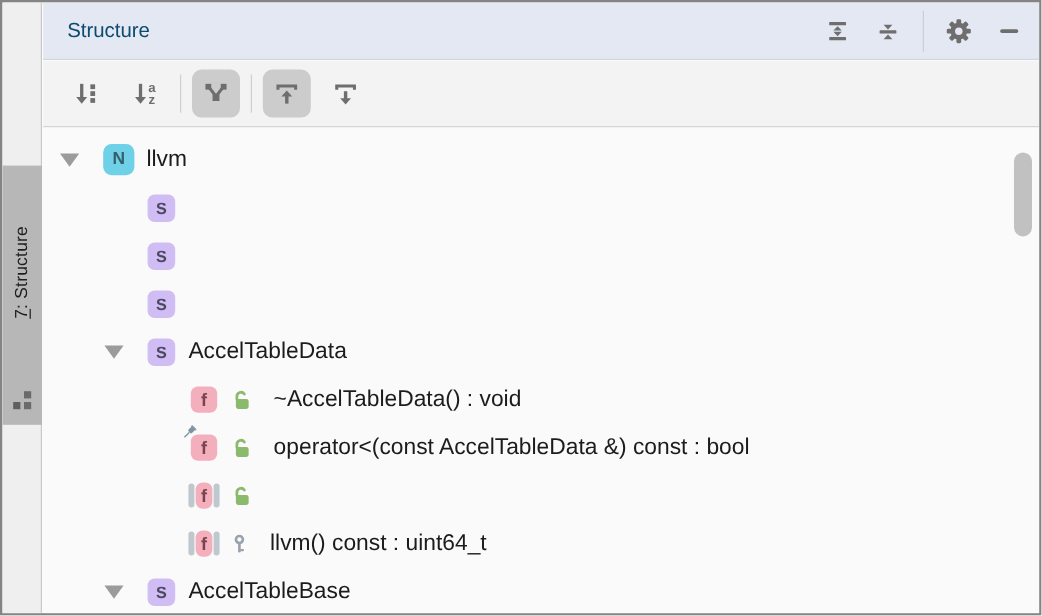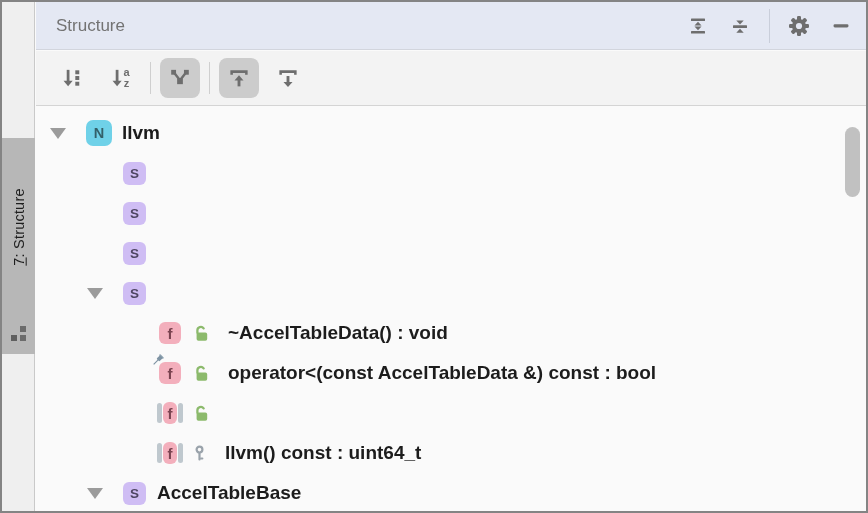--- a/index.html
+++ b/index.html
@@ -36,21 +36,21 @@
   .stripe-tab-icon .tr { right:0; top:0; }
   .stripe-tab-icon .bl { left:0; bottom:0; background:#5F5F5F; }
   .stripe-tab-icon .br { right:0; bottom:0; }
 
   
   .titlebar {
     position:absolute; left:34px; right:0; top:0; height:48px;
     background:#E4E8F3; border-bottom:1px solid #D2D5DD;
     display:flex; align-items:center; padding:0 12px 0 20px;
   }
-  .title { font-size:17px; font-weight:500; color:#737373; }
+  .title { font-size:17px; font-weight:500; color:#0c4a6e; }
   .titlebar-right { margin-left:auto; display:flex; align-items:center; gap:16px; }
   .tb-btn {
     width:26px; height:26px; display:flex; align-items:center; justify-content:center;
     border-radius:5px; cursor:pointer; background:transparent; border:none;
   }
   .tb-sep { width:1px; height:34px; background:#C9CEDA; }
 
   
   .toolbar {
     position:absolute; left:34px; right:0; top:49px; height:55px;
@@ -95,21 +95,21 @@
   .badge-f { width:22px; height:22px; border-radius:6px; background:#F3AFBC;
              color:#7A4350; font-size:15px; }
   .fv-bar { position:absolute; top:2px; width:5px; height:20px; border-radius:3px;
             background:#BFC8CE; }
   .fv-bar.l { left:0; } .fv-bar.r { right:0; }
   .badge-fv { position:absolute; left:6px; top:1px; width:14px; height:22px;
               border-radius:6px; background:#F3AFBC; color:#7A4350; font-size:15px;
               display:flex; align-items:center; justify-content:center; font-weight:600; }
   .pin { position:absolute; left:-6px; top:-7px; }
   .vis-icon { margin-right:18px; flex:none; display:flex; align-items:center; }
-  .row-label { color:#1C1C1C;font-weight:bold; }
+  .row-label { color:#1C1C1C; }
 
   
   .scroll-thumb {
     position:absolute; right:6px; top:125px; width:15px; height:70px;
     border-radius:7.5px; background:#C1C1C1; cursor:pointer;
   }
 </style>
 </head>
 <body>
 
@@ -245,20 +245,21 @@
       </div>
       <div class="row lvl1">
         <span class="arrow-slot"></span>
         <span class="badge badge-s">S</span>
       </div>
       <div class="row lvl1">
         <span class="arrow-slot">
           <span class="tri"></span>
         </span>
         <span class="badge badge-s">S</span>
+        <span class="row-label">AccelTableData</span>
       </div>
       <div class="row lvl2">
         <span class="fwrap">
           <span class="badge badge-f">f</span>
         </span>
         <span class="vis-icon">
           <svg width="18" height="17" viewBox="0 0 18 17">
             <path d="M5.4 8 V5.4 A3.4 3.4 0 0 1 11.6 3.4" stroke="#8CBA6C" stroke-width="2.3" fill="none" stroke-linecap="round"></path>
             <rect x="4.6" y="7.6" width="10.6" height="8.2" rx="1.8" fill="#8CBA6C"></rect>
           </svg>

